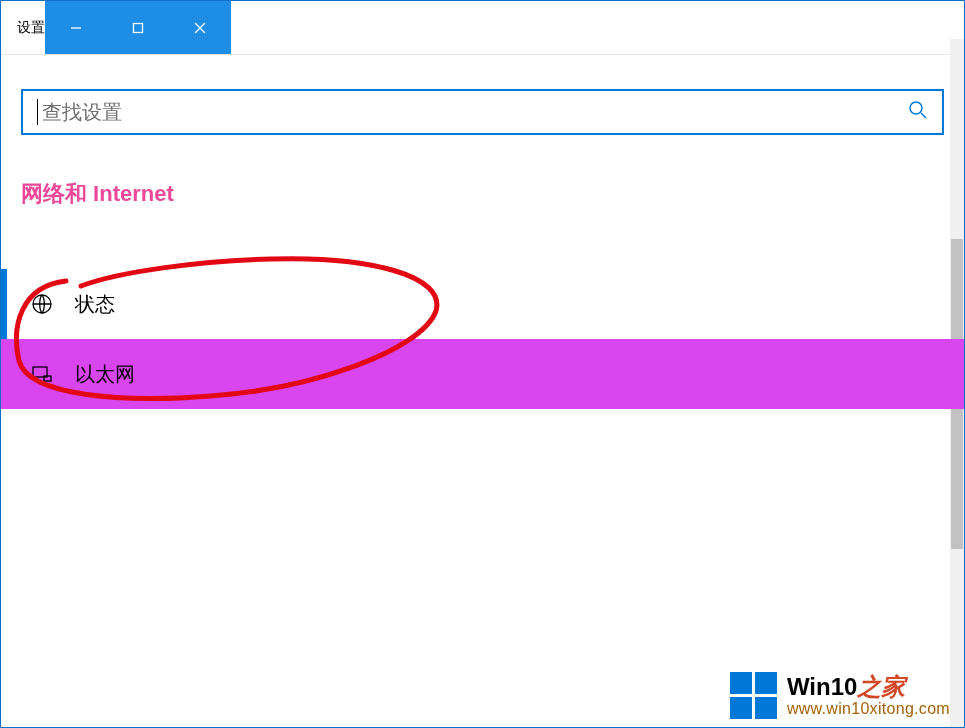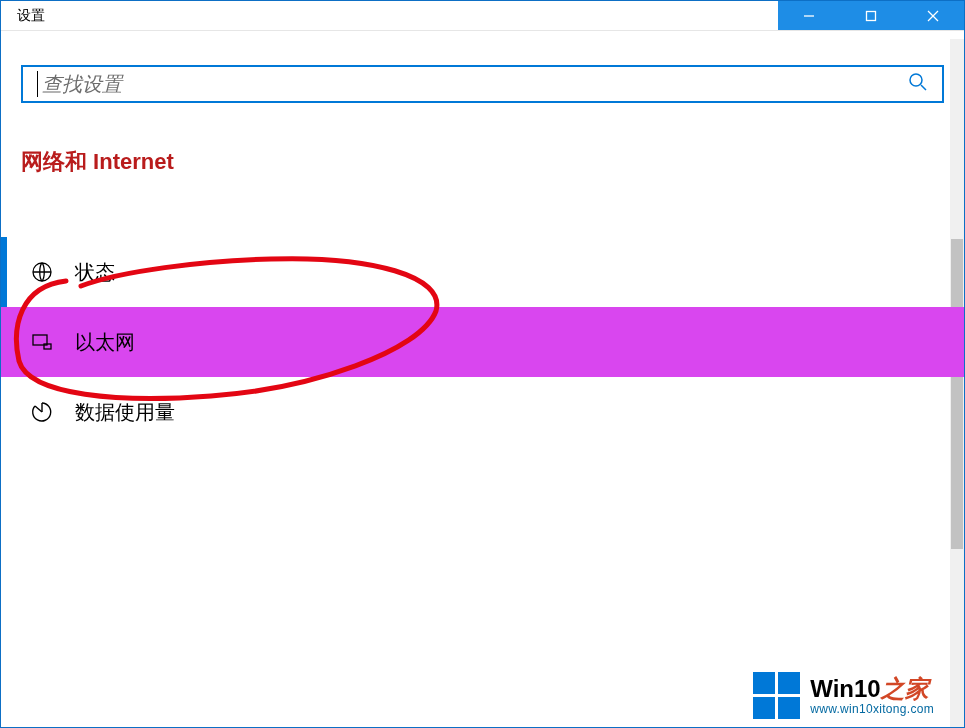--- a/index.html
+++ b/index.html
@@ -12,24 +12,23 @@
     position: relative;
   }
   .window {
     width: 965px; height: 728px;
     border: 1px solid #0d6fc5;
     position: relative;
     background: #fff;
   }
   
   .titlebar {
-    height: 30px;
-    display: flex;
-    align-items: center;
-    justify-content: space-between;
+    height: 54px;
+    display: flex;
+    align-items: center;
     border-bottom: 1px solid #e6e6e6;
   }
   .titlebar .title {
     padding-left: 16px;
     font-size: 14px;
     color: #000;
   }
   .caption-buttons {
     display: flex;
     height: 100%;
@@ -50,46 +49,45 @@
     position: relative;
     height: calc(100% - 38px);
     overflow-y: auto;
   }
   
   .search-wrap {
     padding: 34px 20px 0 20px;
   }
   .search-box {
     border: 2px solid #0078d7;
-    height: 38px;
+    height: 46px;
     display: flex;
     align-items: center;
     padding: 0 14px;
     position: relative;
-    font-style: italic;
   }
   .search-box .caret {
     width: 1px; height: 26px;
     background: #000;
     margin-right: 4px;
   }
   .search-box .placeholder {
     font-size: 20px;
     color: #6d6d6d;
     flex: 1;
   }
   .search-box .search-icon {
     color: #0078d7;
   }
   
   .heading {
     padding: 44px 20px 0 20px;
     font-size: 22px;
     font-weight: 700;
-    color: #b91c1c;
+    color: #ec4899;
   }
   
   .nav {
     margin-top: 60px;
   }
   .nav-item {
     height: 70px;
     display: flex;
     align-items: center;
     padding-left: 26px;
@@ -131,21 +129,21 @@
   }
   
   .annotation {
     position: absolute;
     pointer-events: none;
     z-index: 50;
   }
   
   .watermark {
     position: absolute;
-    right: 30px;
+    right: 14px;
     bottom: 8px;
     display: flex;
     align-items: center;
     gap: 10px;
     z-index: 60;
   }
   .watermark .tiles {
     display: grid;
     grid-template-columns: 22px 22px;
     grid-template-rows: 22px 22px;
@@ -159,22 +157,22 @@
     flex-direction: column;
     line-height: 1;
   }
   .watermark .wm-main {
     font-size: 24px;
     font-weight: 700;
   }
   .watermark .wm-main .b { color: #000; }
   .watermark .wm-main .o { color: #d24726; font-style: italic; }
   .watermark .wm-sub {
-    font-size: 12px;
-    color: #0369a1;
+    font-size: 16px;
+    color: #a16207;
     margin-top: 2px;
     letter-spacing: 0.3px;
   }
 </style>
 </head>
 <body>
 
 <div class="window">
 
   <div class="titlebar">
@@ -236,30 +234,20 @@
           <svg width="22" height="22" viewBox="0 0 22 22" fill="none" stroke="#000" stroke-width="1.3">
             <rect x="2" y="4" width="14" height="10"></rect>
             <rect x="13" y="13" width="7" height="5"></rect>
           </svg>
         </span>
         <span class="label">以太网</span>
       </div>
 
 
 
-      <div class="nav-item">
-        <span class="icon">
-          <svg width="22" height="22" viewBox="0 0 22 22" fill="none" stroke="#000" stroke-width="1.4">
-            <path d="M11 2 A9 9 0 1 1 4 5"></path>
-            <line x1="11" y1="2" x2="11" y2="11"></line>
-            <line x1="11" y1="11" x2="4" y2="5"></line>
-          </svg>
-        </span>
-        <span class="label">数据使用量</span>
-      </div>
 
     </div>
   </div>
 
   <svg class="annotation" style="left:0; top:230px;" width="460" height="190" viewBox="0 0 460 190">
     <path d="M 65 50 
              C 20 55, 10 95, 18 130
              C 28 165, 120 172, 210 165
              C 310 158, 420 120, 435 80
              C 445 45, 370 25, 270 28

